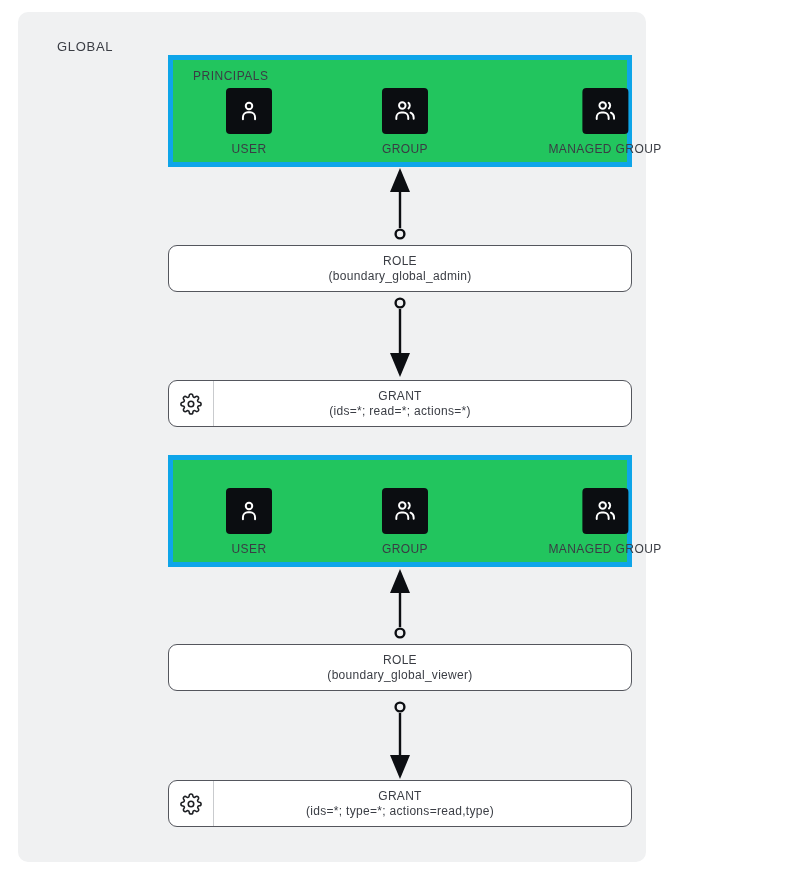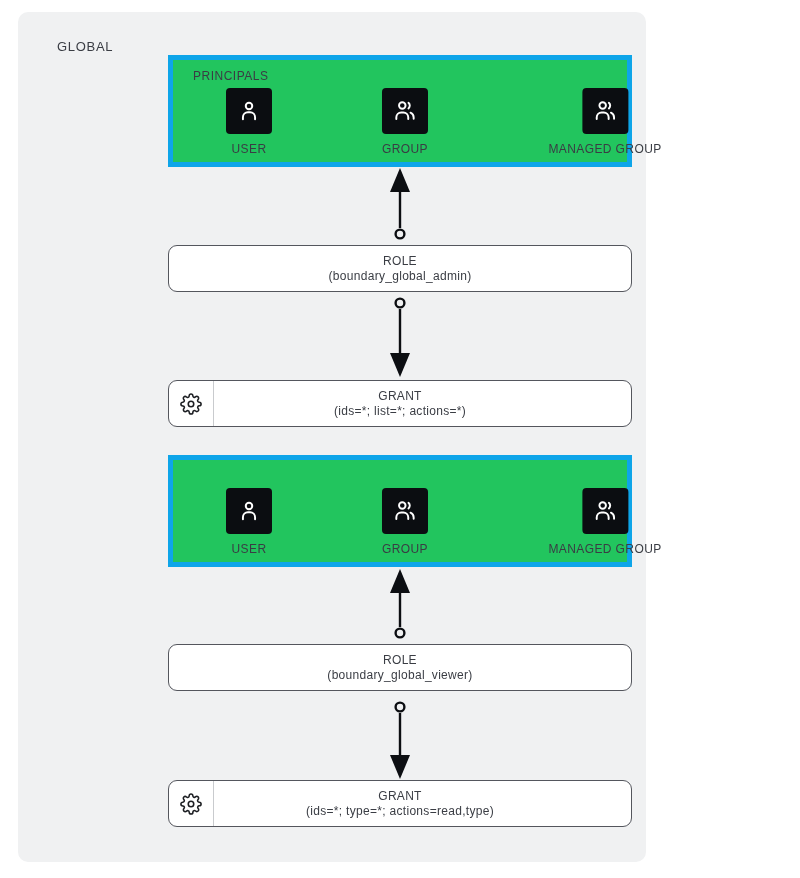--- a/index.html
+++ b/index.html
@@ -129,21 +129,21 @@
 
     <div class="gbox gbox-1">
       <div class="gear-cell">
         <svg width="22" height="22" viewBox="0 0 24 24" fill="none" stroke="#1c1e22" stroke-width="1.7" stroke-linecap="round" stroke-linejoin="round">
           <circle cx="12" cy="12" r="3"></circle>
           <path d="M19.4 15a1.65 1.65 0 0 0 .33 1.82l.06.06a2 2 0 0 1 0 2.83 2 2 0 0 1-2.83 0l-.06-.06a1.65 1.65 0 0 0-1.82-.33 1.65 1.65 0 0 0-1 1.51V21a2 2 0 0 1-2 2 2 2 0 0 1-2-2v-.09A1.65 1.65 0 0 0 9 19.4a1.65 1.65 0 0 0-1.82.33l-.06.06a2 2 0 0 1-2.83 0 2 2 0 0 1 0-2.83l.06-.06a1.65 1.65 0 0 0 .33-1.82 1.65 1.65 0 0 0-1.51-1H3a2 2 0 0 1-2-2 2 2 0 0 1 2-2h.09A1.65 1.65 0 0 0 4.6 9a1.65 1.65 0 0 0-.33-1.82l-.06-.06a2 2 0 0 1 0-2.83 2 2 0 0 1 2.83 0l.06.06a1.65 1.65 0 0 0 1.82.33H9a1.65 1.65 0 0 0 1-1.51V3a2 2 0 0 1 2-2 2 2 0 0 1 2 2v.09a1.65 1.65 0 0 0 1 1.51 1.65 1.65 0 0 0 1.82-.33l.06-.06a2 2 0 0 1 2.83 0 2 2 0 0 1 0 2.83l-.06.06a1.65 1.65 0 0 0-.33 1.82V9a1.65 1.65 0 0 0 1.51 1H21a2 2 0 0 1 2 2 2 2 0 0 1-2 2h-.09a1.65 1.65 0 0 0-1.51 1z"></path>
         </svg>
       </div>
       <div class="box-text">
         <div>GRANT</div>
-        <div>(ids=*; list=*; actions=*)</div>
+        <div>(ids=*; read=*; actions=*)</div>
       </div>
     </div>
 
     <div class="pbox pbox-bottom">
       <div class="p-item c1">
         <div class="icon-sq">
           <svg width="26" height="26" viewBox="0 0 24 24" fill="none" stroke="#ffffff" stroke-width="1.8" stroke-linecap="round">
             <circle cx="12" cy="7.4" r="3"></circle>
             <path d="M6.4 19.6 v-1.8 a4.6 4.6 0 0 1 4.6-4.6 h2 a4.6 4.6 0 0 1 4.6 4.6 v1.8"></path>
           </svg>

